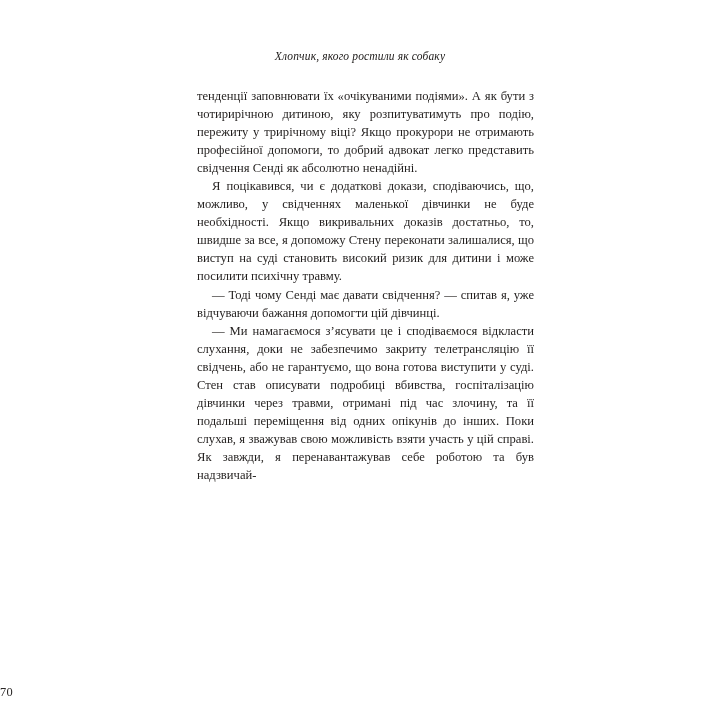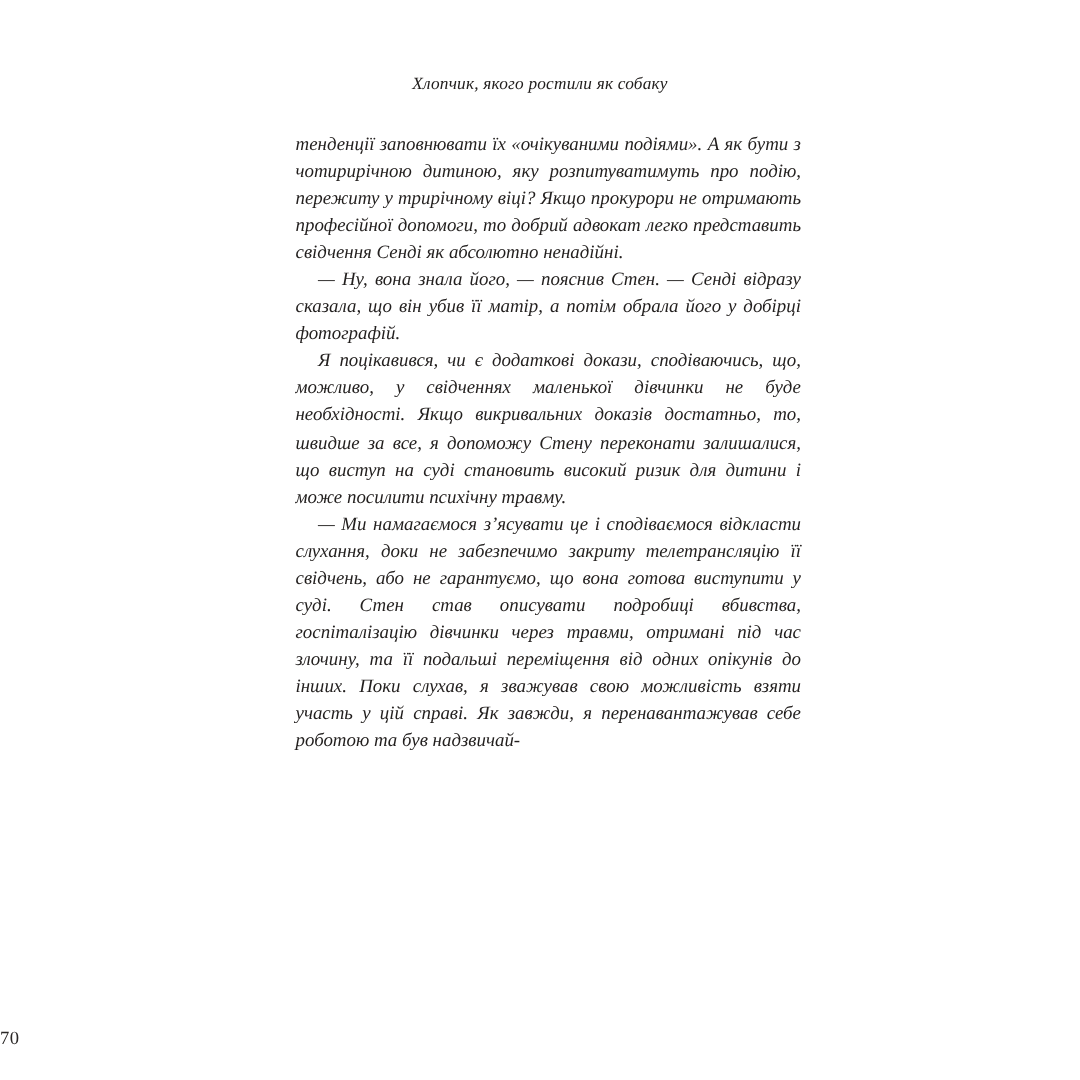--- a/index.html
+++ b/index.html
@@ -49,21 +49,20 @@
     text-justify: inter-word;
     color: #221f1e;
     -webkit-font-smoothing: antialiased;
   }
 
   .para {
     margin: 0;
     text-indent: 15px;
     text-align: justify;
     hyphens: manual;
-    font-style: italic;
   }
   .para.no-indent {
     text-indent: 0;
   }
 
   
   .folio {
     position: absolute;
     top: 668px;
     left: 0;
@@ -77,20 +76,20 @@
 </style>
 </head>
 <body>
 
 <div class="page">
 
   <div class="running-head">Хлопчик, якого ростили як собаку</div>
 
   <div class="text-block">
     <p class="para no-indent">тенденції заповнювати їх «очікуваними подіями». А як бути з чотирирічною дитиною, яку розпитуватимуть про подію, пережиту у трирічному віці? Якщо прокурори не отримають професійної допомоги, то добрий адвокат легко представить свідчення Сенді як абсолютно ненадійні.</p>
-    <p class="para">— Ну, вона знала його, — пояснив Стен. — Сенді відразу сказала, що він убив її матір, а потім обрала його у добірці фотографій.</p>
     <p class="para">Я поцікавився, чи є додаткові докази, сподіваючись, що, можливо, у свідченнях маленької дівчинки не буде необхідності. Якщо викривальних доказів достатньо, то, швидше за все, я допоможу Стену переконати залишалися, що виступ на суді становить високий ризик для дитини і може посилити психічну травму.</p>
+    <p class="para">— Тоді чому Сенді має давати свідчення? — спитав я, уже відчуваючи бажання допомогти цій дівчинці.</p>
     <p class="para">— Ми намагаємося з’ясувати це і сподіваємося відкласти слухання, доки не забезпечимо закриту телетрансляцію її свідчень, або не гарантуємо, що вона готова виступити у суді. Стен став описувати подробиці вбивства, госпіталізацію дівчинки через травми, отримані під час злочину, та її подальші переміщення від одних опікунів до інших. Поки слухав, я зважував свою можливість взяти участь у цій справі. Як завжди, я перенавантажував себе роботою та був надзвичай-</p>
   </div>
 
   <div class="folio">70</div>
 
 </div>
 
 </body></html>

